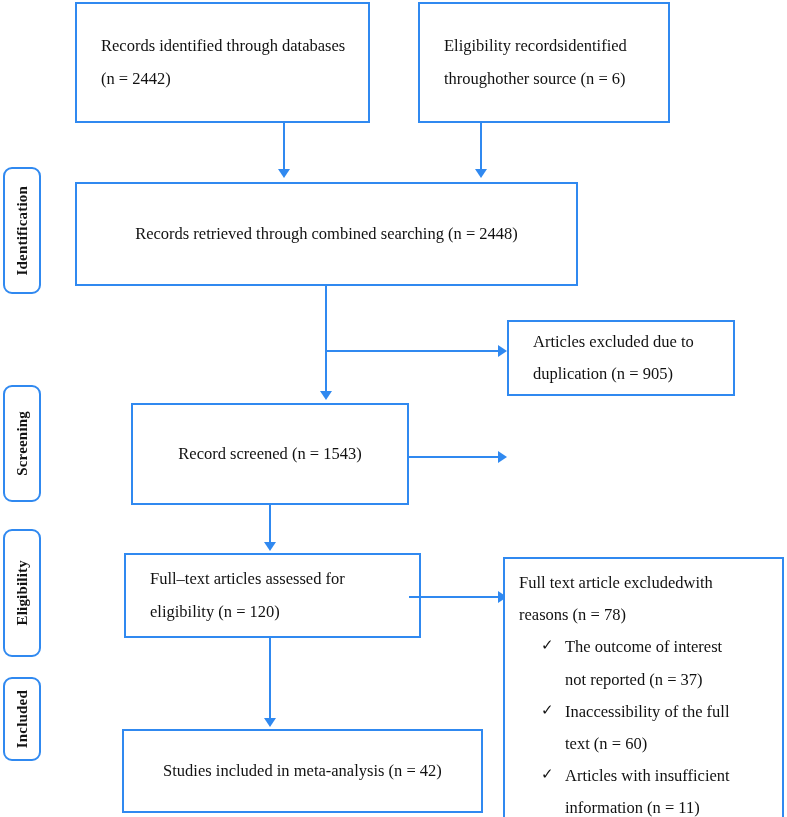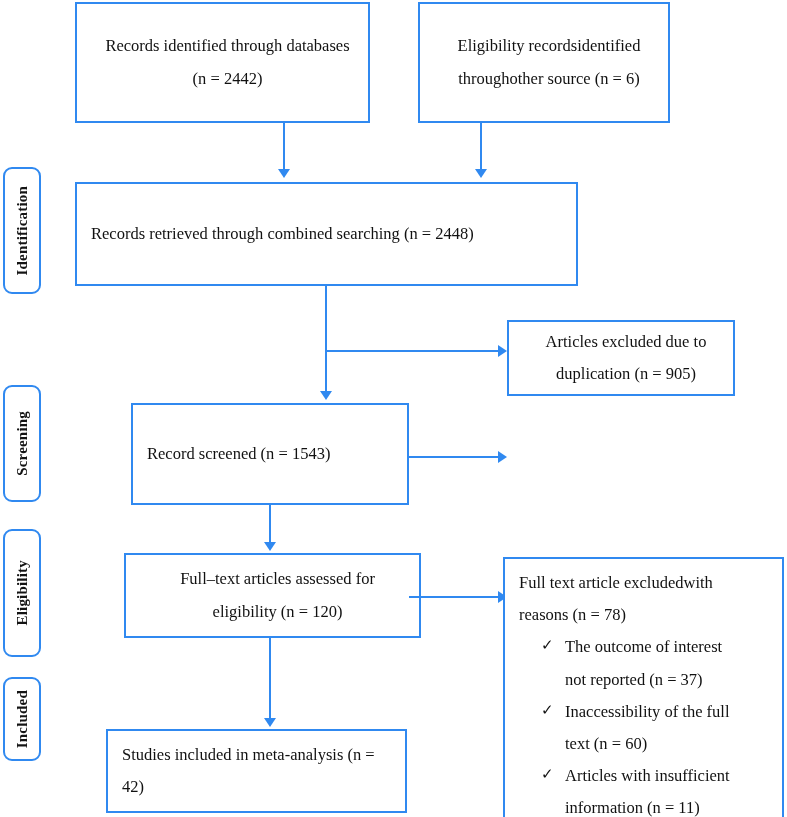--- a/index.html
+++ b/index.html
@@ -27,22 +27,22 @@
     display: flex;
     align-items: center;
     color: #111111;
     font-size: 16.5px;
     line-height: 1.95;
   }
   .box .txt {
     padding: 0 14px;
     width: 100%;
   }
-  .box.center .txt { }
-  .box.left   .txt { text-align: center; padding-left: 24px; }
+  .box.center .txt { text-align: center; }
+  .box.left   .txt { text-align: left; padding-left: 24px; }
 
   
   .stage {
     position: absolute;
     box-sizing: border-box;
     border: 2px solid #3089f0;
     border-radius: 9px;
     background: #ffffff;
     display: flex;
     align-items: center;
@@ -208,19 +208,19 @@
           <div>Articles with insufficient</div>
           <div>information (n = 11)</div>
         </li>
       </ul>
     </div>
   </div>
 
   <div class="vline" style="left:269px; top:638px; height:81px;"></div>
   <div class="arrow-down" style="left:264px; top:718px;"></div>
 
-  <div class="box center" style="left:106px; top:729px; width:301px; height:84px;">
+  <div class="box center" style="left:122px; top:729px; width:361px; height:84px;">
     <div class="txt">
       <div>Studies included in meta-analysis (n = 42)</div>
     </div>
   </div>
 
 </div>
 
 </body></html>

